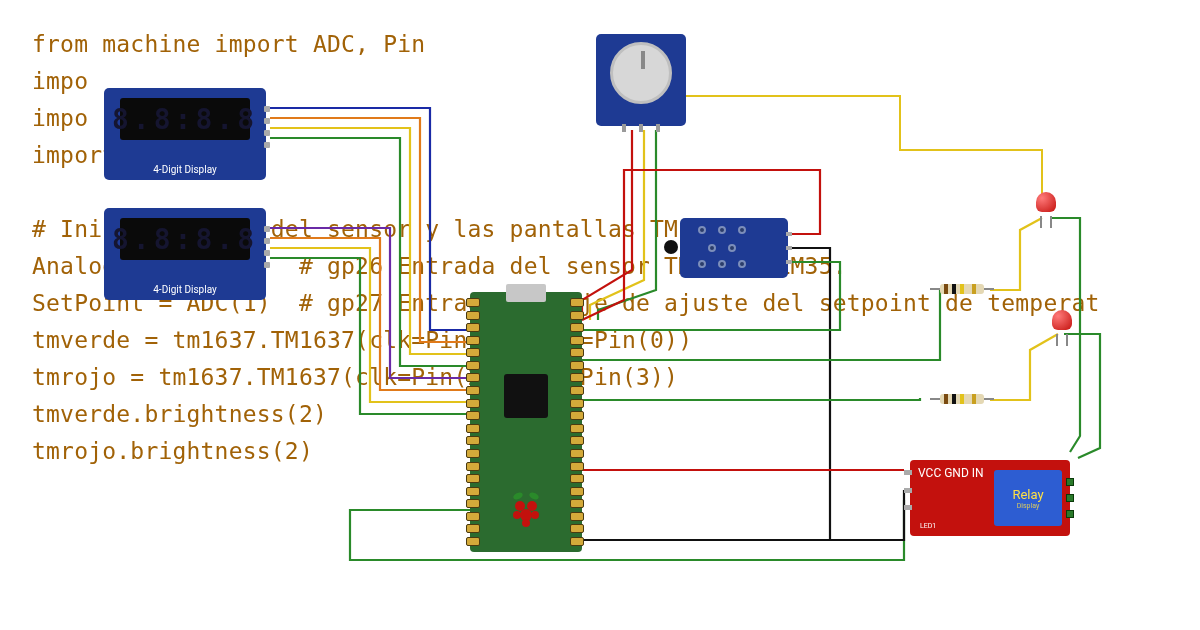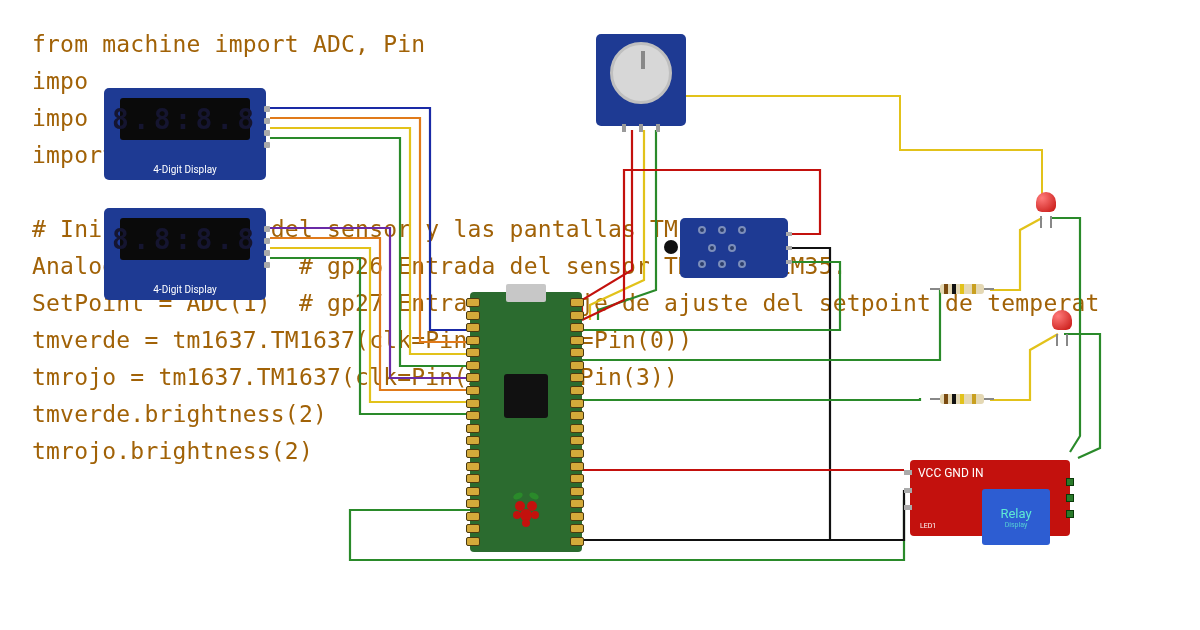--- a/index.html
+++ b/index.html
@@ -40,21 +40,21 @@
   .led .bulb { position:absolute; top:0; left:0; width:20px; height:20px; background:radial-gradient(circle at 6px 6px,#ff7a7a,#c3110d); border-radius:10px 10px 6px 6px; }
   .led .legs { position:absolute; bottom:-8px; left:4px; width:12px; height:12px; display:flex; justify-content:space-between; }
   .led .legs span { width:2px; height:12px; background:#888; }
   
   .resistor { position:absolute; width:64px; height:10px; }
   .resistor .body { position:absolute; left:10px; top:0; width:44px; height:10px; background:#e4d8b4; border-radius:3px; }
   .resistor .lead { position:absolute; top:4px; width:10px; height:2px; background:#888; }
   .resistor .band { position:absolute; top:0; width:4px; height:10px; }
   
   .relay { position:absolute; width:160px; height:76px; background:#c3110d; border-radius:4px; top:460px; left:910px; }
-  .relay .block { position:absolute; top:10px; right:20px; width:68px; height:56px; background:#2d5dd2; border-radius:3px; display:flex; flex-direction:column; align-items:center; justify-content:center; color:#5eead4; font-size:13px;margin-top:19px; }
+  .relay .block { position:absolute; top:10px; right:8px; width:68px; height:56px; background:#2d5dd2; border-radius:3px; display:flex; flex-direction:column; align-items:center; justify-content:center; color:#fde047; font-size:13px; }
   .relay .block small { font-size:7px; opacity:.8; }
   .relay .pins { position:absolute; left:-6px; top:10px; width:8px; height:40px; display:flex; flex-direction:column; justify-content:space-between; }
   .relay .pins span { width:8px; height:5px; background:#aaa; }
   .relay .lbls { position:absolute; left:8px; top:8px; font-size:12px; color:#fff; line-height:11px; }
   .relay .term { position:absolute; right:-4px; top:18px; width:8px; height:40px; display:flex; flex-direction:column; justify-content:space-between; }
   .relay .term span { width:8px; height:8px; background:#2a7a2a; border:1px solid #0a3a0a; }
 </style>
 </head>
 <body>
 

